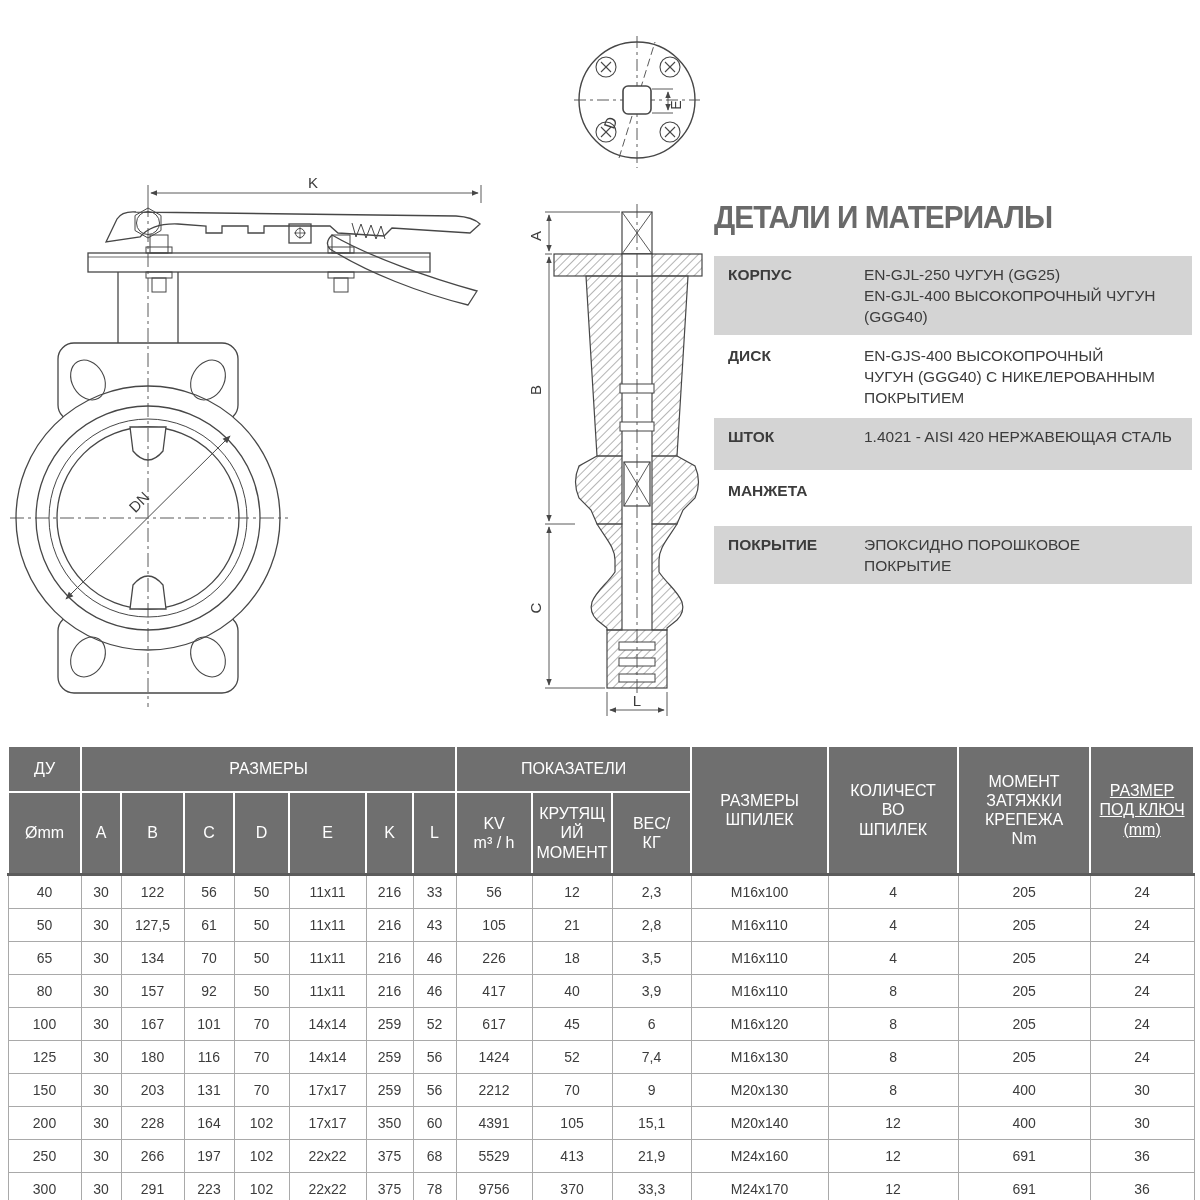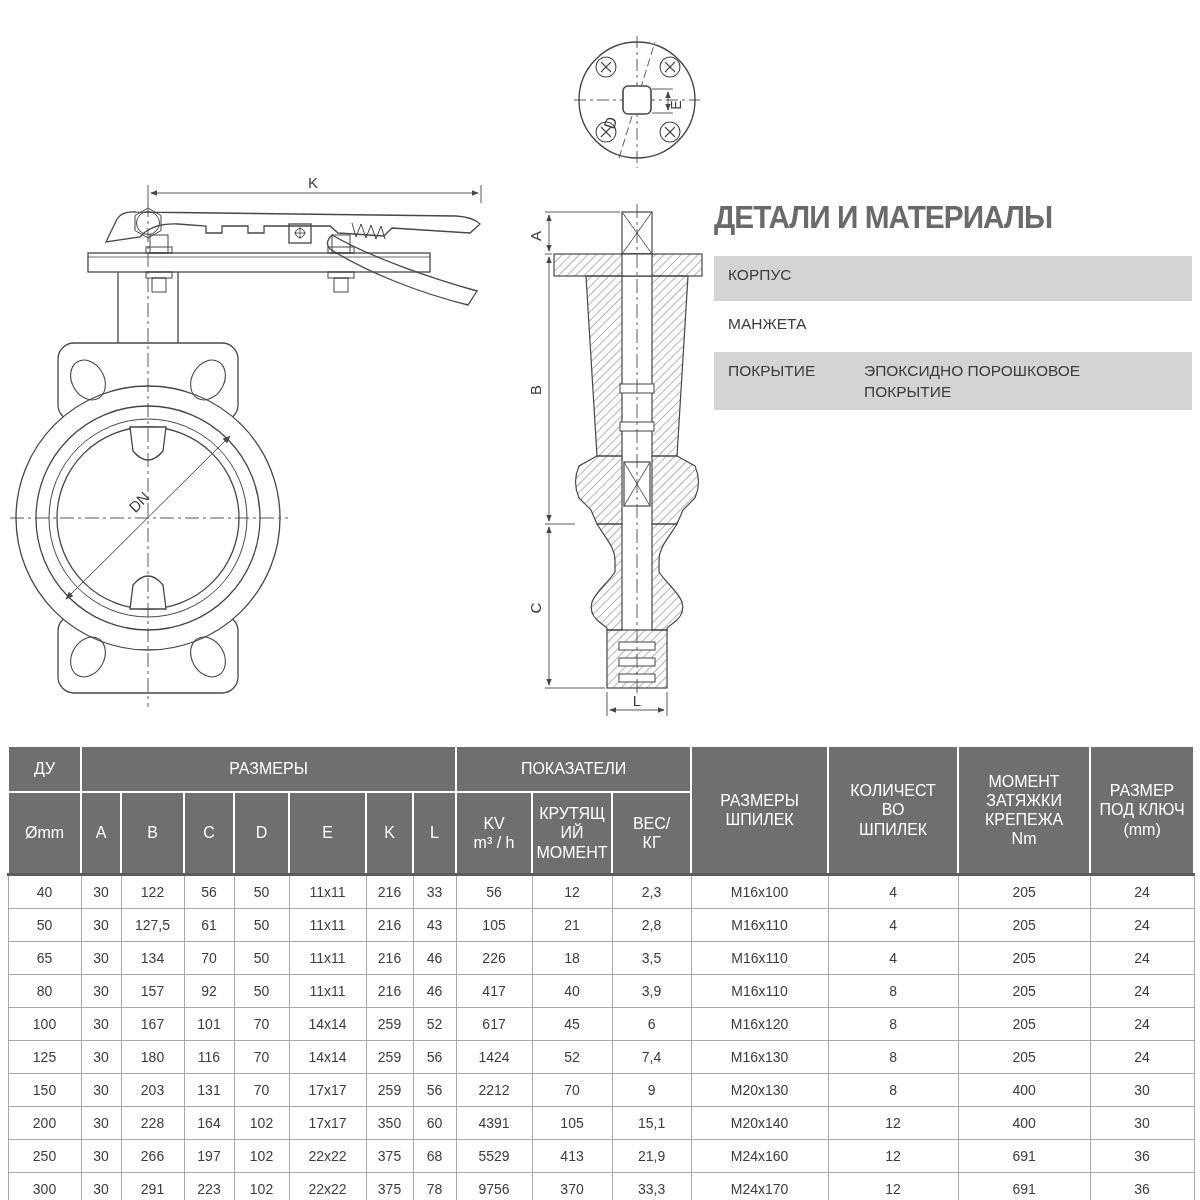--- a/index.html
+++ b/index.html
@@ -13,40 +13,40 @@
 
   
   .panel-title {
     position:absolute; left:714px; top:200px; width:480px;
     font-size:31px; font-weight:bold; color:var(--title-color,#6a6a6a);
     letter-spacing:-1px; transform:scaleX(0.96); transform-origin:left center;
   }
   .materials { position:absolute; left:714px; top:256px; width:478px; }
   .mat-row { display:flex; margin-bottom:2px; font-size:15.5px; line-height:21px; }
   .mat-row.alt { background:var(--mat-row-bg,#d4d4d4); }
-  .mat-label { width:150px; flex:0 0 150px; padding:8px 0 16px 14px; box-sizing:border-box; }
+  .mat-label { width:150px; flex:0 0 150px; padding:8px 0 23px 14px; box-sizing:border-box;font-weight:bold; }
   .mat-value { flex:1; padding:8px 6px 8px 0; }
 
   
   .spec-wrap { position:absolute; left:7px; top:745px; width:1186px; }
   table.spec { width:1186px; border-collapse:collapse; table-layout:fixed; }
   table.spec th {
     background:var(--header-bg,#6f6f6f); color:#fff; font-weight:400;
     border:2px solid #fff; text-align:center; vertical-align:middle;
     font-size:16px; line-height:1.2; padding:2px;
   }
   table.spec tr.h1 th { height:40px; }
   table.spec tr.h2 th { height:76px; }
   th.f-kv   { font-size:13.5px;margin-top:14px; }
   th.f-trq  { font-size:10.5px; line-height:1.25; }
   th.f-wt   { font-size:14.5px; }
   th.f-stud { font-size:14.5px; }
   th.f-cnt  { font-size:12.5px; line-height:1.3; }
   th.f-mom  { font-size:14px; }
-  th.f-key  { font-size:14.5px; }
+  th.f-key  { font-size:14.5px;text-decoration:underline; }
   table.spec td {
     border:1px solid #a9a9a9; background:#fff; text-align:center;
     vertical-align:middle; font-size:14px; height:32px; padding:0 2px;
     color:var(--text-dark,#3c3c3c);
   }
   table.spec tbody tr:first-child td { border-top:3px solid #5c5c5c; }
   table.spec tbody tr:last-child td  { border-bottom:2px solid #7a7a7a; }
 
   
   svg text { font-family:"Liberation Sans", sans-serif; fill:#3c3c3c; }
@@ -220,22 +220,33 @@
     </g>
     <text x="42" y="108" font-size="16" transform="rotate(-72 42 108)">D</text>
     <text x="109" y="83" font-size="14" transform="rotate(-90 109 83)" text-anchor="middle">E</text>
   </svg>
 
   <div class="panel-title">ДЕТАЛИ И МАТЕРИАЛЫ</div>
 
   <div class="materials">
     <div class="mat-row alt">
       <div class="mat-label">КОРПУС</div>
+      <div class="mat-value preline">EN-GJL-250 ЧУГУН (GG25)
+EN-GJL-400 ВЫСОКОПРОЧНЫЙ ЧУГУН
+(GGG40)</div>
     </div>
     <div class="mat-row">
+      <div class="mat-label">ДИСК</div>
+      <div class="mat-value preline">EN-GJS-400 ВЫСОКОПРОЧНЫЙ
+ЧУГУН (GGG40) С НИКЕЛЕРОВАННЫМ
+ПОКРЫТИЕМ</div>
+    </div>
+    <div class="mat-row alt">
+      <div class="mat-label">ШТОК</div>
+      <div class="mat-value preline">1.4021 - AISI 420 НЕРЖАВЕЮЩАЯ СТАЛЬ</div>
     </div>
     <div class="mat-row">
       <div class="mat-label">МАНЖЕТА</div>
     </div>
     <div class="mat-row alt">
       <div class="mat-label">ПОКРЫТИЕ</div>
       <div class="mat-value preline">ЭПОКСИДНО ПОРОШКОВОЕ
 ПОКРЫТИЕ</div>
     </div>
   </div>

